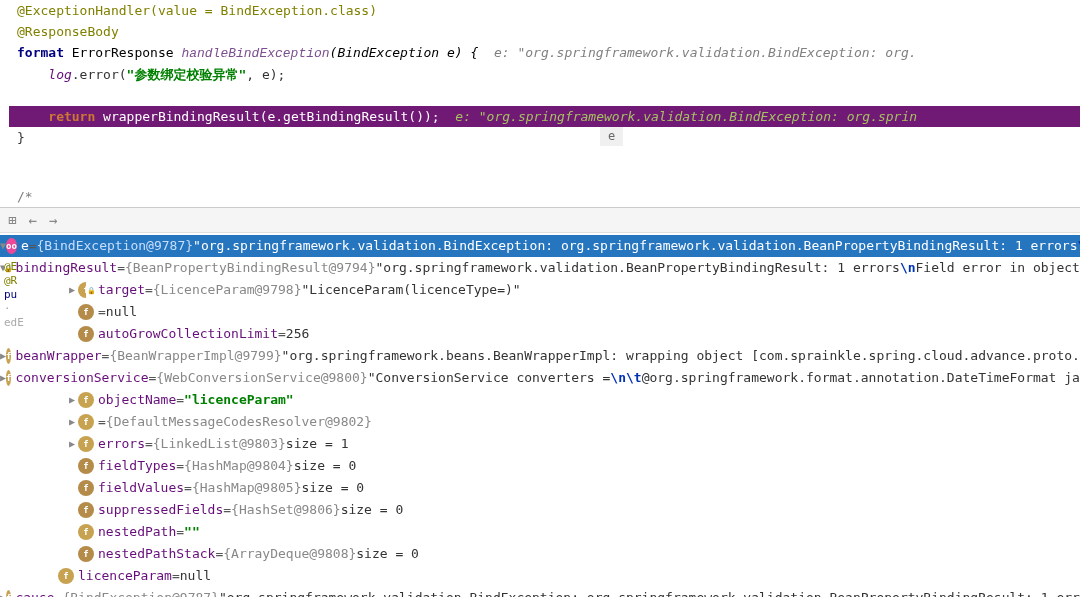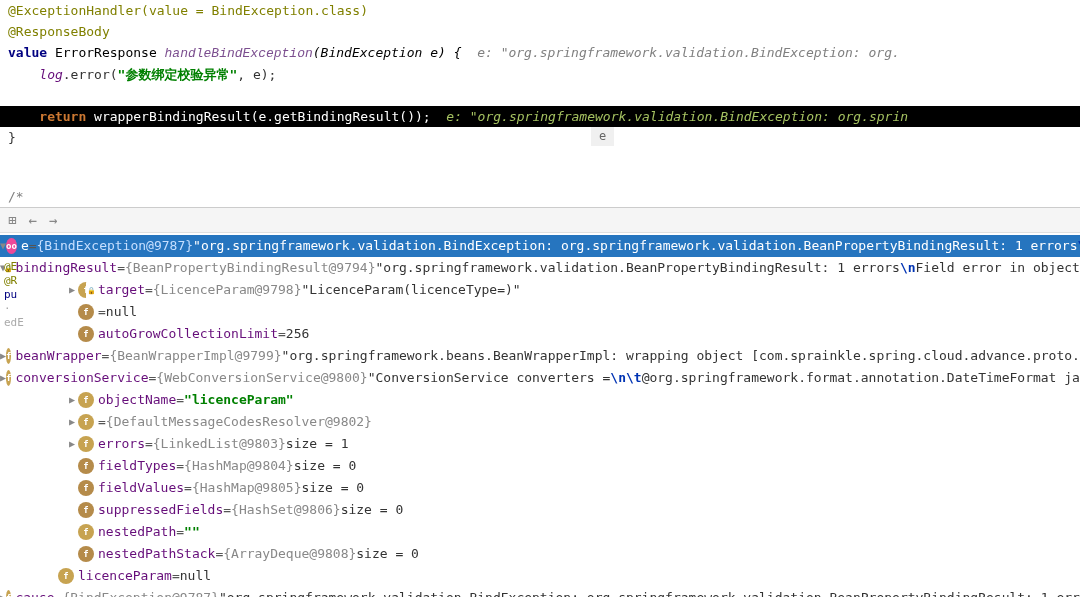--- a/index.html
+++ b/index.html
@@ -12,31 +12,31 @@
       height: 597px;
       overflow: hidden;
     }
     .editor { background: #fff; }
     .code-line {
       padding: 1px 8px;
       white-space: pre;
       line-height: 19px;
       font-family: Menlo, Monaco, monospace;
     }
-    .content { margin-left: 0; }
+    .content { margin-left: 9px; }
     .kw-annotation { color: #808000; }
     .kw-public { color: #000080; font-weight: bold; }
     .type { color: #000; }
     .method-name { color: #7b4e8f; font-style: italic; font-family: Liberation Mono, monospace; }
     .field-access { color: #660e7a; font-style: italic; }
     .string { color: #008000; font-weight: bold; }
     .param { color: #000; font-style: italic; }
     .comment { color: #808080; font-style: italic; }
     .highlight-line {
-      background: #000000;
+      background: #701a75;
       color: #fff;
     }
     .highlight-line .string-hl { color: #a5c261; font-style: italic; }
     .highlight-line .kw { color: #cc7832; font-weight: bold; }
     .breakpoint-line {
       position: relative;
     }
     .var-tooltip {
       position: absolute;
       left: 591px;
@@ -135,21 +135,21 @@
       text-align: left;
     }
   </style>
 </head>
 <body>
 
 <div class="editor">
   <div class="content">
     <div class="code-line"><span class="kw-annotation">@ExceptionHandler(value = BindException.class)</span></div>
     <div class="code-line"><span class="kw-annotation">@ResponseBody</span></div>
-    <div class="code-line"><span class="kw-public">value</span><span class="type"> ErrorResponse </span><span class="method-name">handleBindException</span><span class="param">(BindException e) {  </span><span class="comment">e: "org.springframework.validation.BindException: org.</span></div>
+    <div class="code-line"><span class="kw-public">format</span><span class="type"> ErrorResponse </span><span class="method-name">handleBindException</span><span class="param">(BindException e) {  </span><span class="comment">e: "org.springframework.validation.BindException: org.</span></div>
     <div class="code-line"><span>    </span><span class="field-access">log</span><span>.error(</span><span class="string">"参数绑定校验异常"</span><span>, e);</span></div>
     <div class="code-line">&nbsp;</div>
     <div class="code-line highlight-line">    <span class="kw">return</span><span> wrapperBindingResult(e.getBindingResult());  </span><span class="string-hl">e: "org.springframework.validation.BindException: org.sprin</span></div>
     <div class="code-line breakpoint-line"><span>}</span>
       <div class="var-tooltip">e</div>
     </div>
     <div class="code-line" style="color:#808080"><span>/*</span></div>
   </div>
 </div>
 

